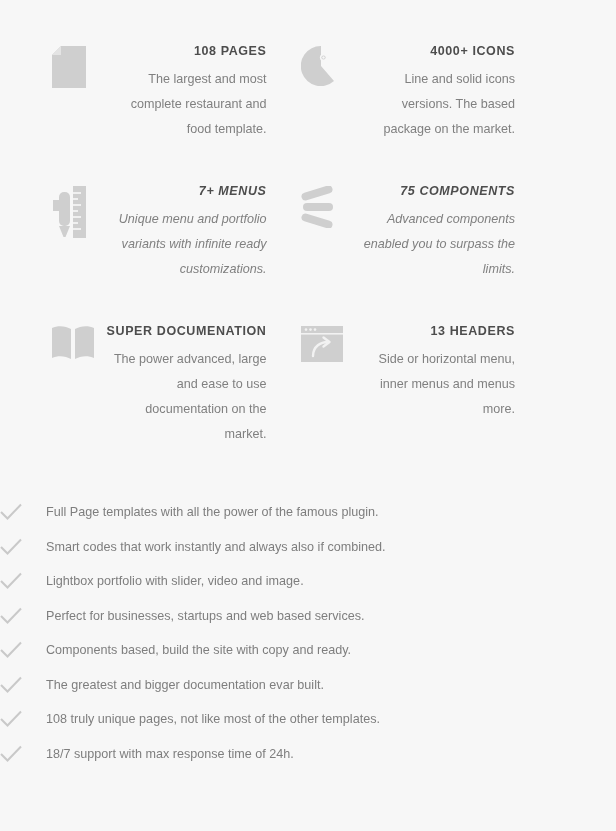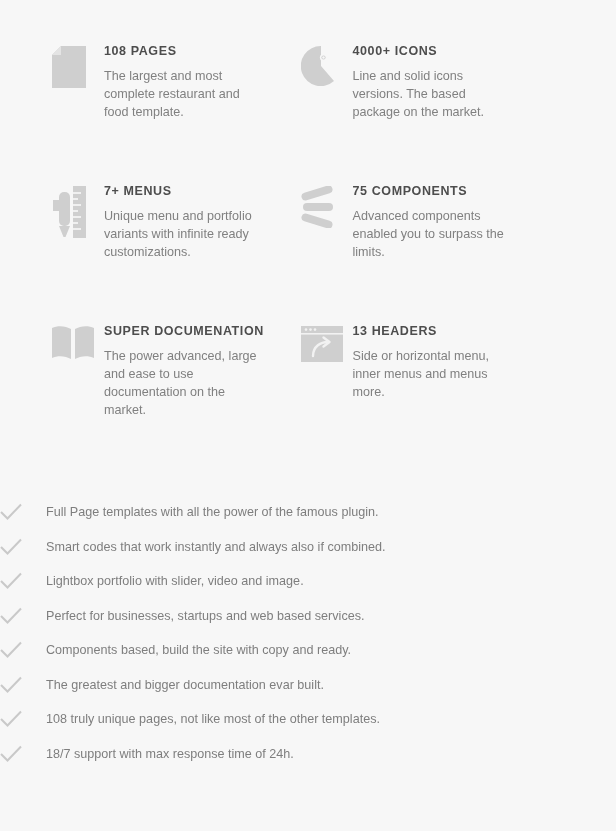--- a/index.html
+++ b/index.html
@@ -7,32 +7,32 @@
   html, body { margin: 0; padding: 0; }
   body {
     width: 616px;
     height: 831px;
     background: #f7f7f7;
     font-family: "Liberation Sans", sans-serif;
     -webkit-font-smoothing: antialiased;
     overflow: hidden;
   }
 
-  .page { position: relative; width: 533px; height: 831px; }
+  .page { position: relative; width: 533px; height: 831px; text-align: right; }
 
   
   .features {
     padding: 44px 18px 0 18px;
   }
   .feature-row {
     display: flex;
     align-items: flex-start;
   }
   .feature-row.row-1 { height: 140px; }
-  .feature-row.row-2 { height: 140px; }
+  .feature-row.row-2 { height: 140px; font-style: italic; }
   .feature-row.row-3 { height: 120px; }
 
   .feature {
     width: 50%;
     display: flex;
     align-items: flex-start;
     padding-left: 34px;
   }
   .feature .icon-wrap {
     width: 52px;
@@ -50,21 +50,21 @@
     font-size: 12.5px;
     font-weight: bold;
     letter-spacing: 0.6px;
     color: #4d4d4d;
     text-transform: uppercase;
     white-space: nowrap;
   }
   .feature p {
     margin: 0;
     font-size: 12.6px;
-    line-height: 18px;
+    line-height: 25px;
     color: #808080;
     max-width: 190px;
   }
 
   
   .checklist {
     position: absolute;
     left: 0;
     top: 495px;
     width: 616px;

